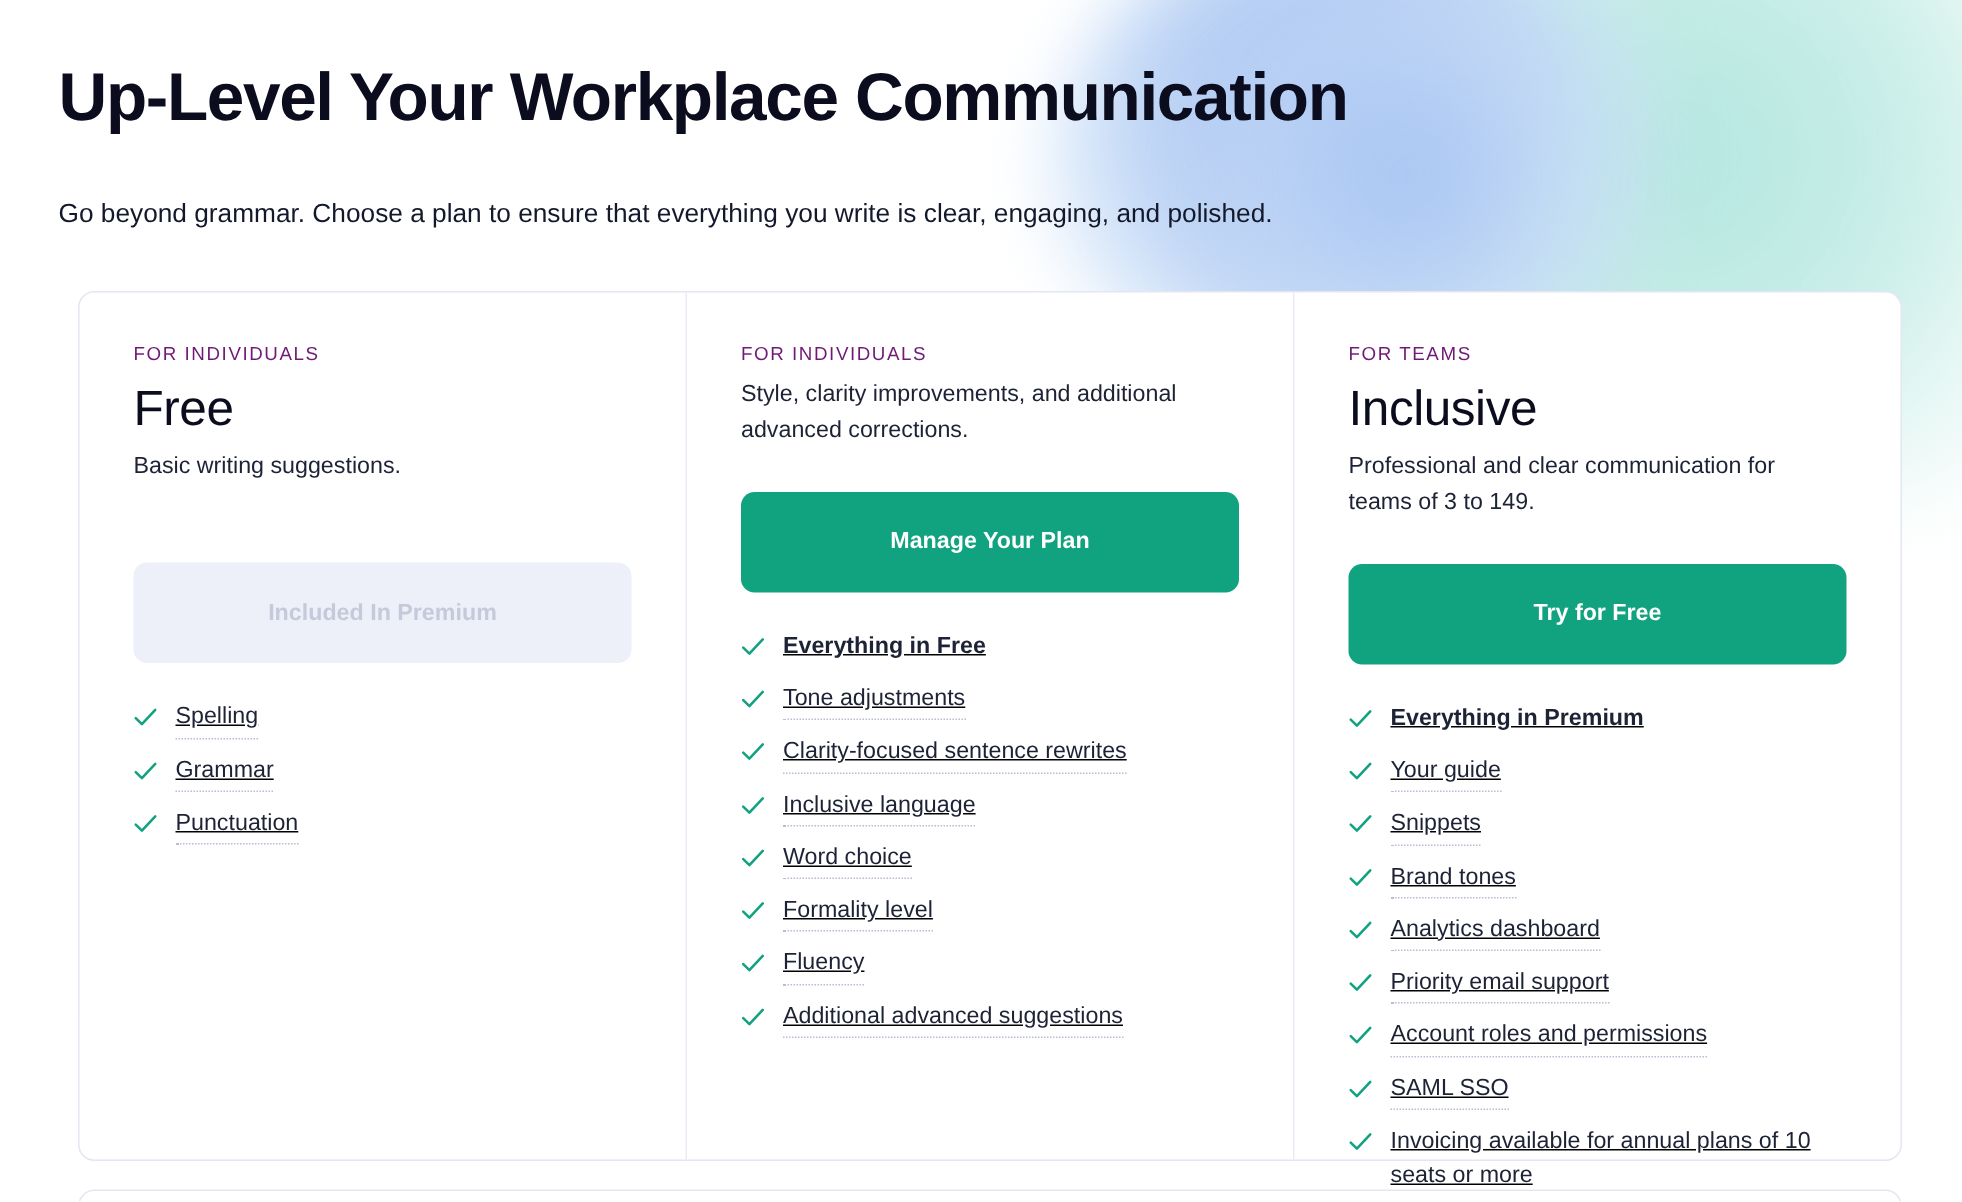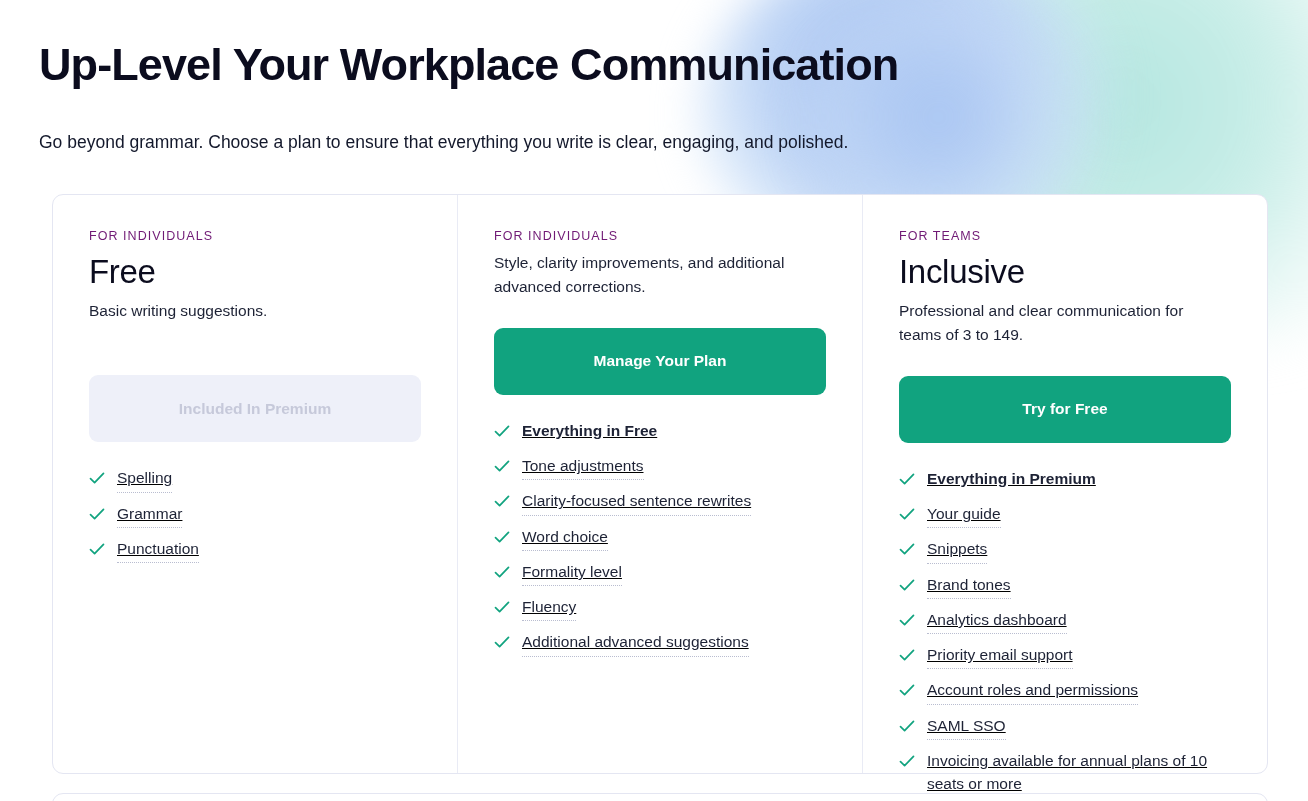--- a/index.html
+++ b/index.html
@@ -255,20 +255,26 @@
           <li class="feature">
             <svg class="check-icon" viewBox="0 0 16 16">
               <path d="M1.5 8.2 L5.6 12.2 L14.5 2.8" fill="none" stroke="#11a37f" stroke-width="1.7" stroke-linecap="round" stroke-linejoin="round"></path>
             </svg>
             <span class="feature-label">Clarity-focused sentence rewrites</span>
           </li>
           <li class="feature">
             <svg class="check-icon" viewBox="0 0 16 16">
               <path d="M1.5 8.2 L5.6 12.2 L14.5 2.8" fill="none" stroke="#11a37f" stroke-width="1.7" stroke-linecap="round" stroke-linejoin="round"></path>
             </svg>
+            <span class="feature-label">Inclusive language</span>
+          </li>
+          <li class="feature">
+            <svg class="check-icon" viewBox="0 0 16 16">
+              <path d="M1.5 8.2 L5.6 12.2 L14.5 2.8" fill="none" stroke="#11a37f" stroke-width="1.7" stroke-linecap="round" stroke-linejoin="round"></path>
+            </svg>
             <span class="feature-label">Word choice</span>
           </li>
           <li class="feature">
             <svg class="check-icon" viewBox="0 0 16 16">
               <path d="M1.5 8.2 L5.6 12.2 L14.5 2.8" fill="none" stroke="#11a37f" stroke-width="1.7" stroke-linecap="round" stroke-linejoin="round"></path>
             </svg>
             <span class="feature-label">Formality level</span>
           </li>
           <li class="feature">
             <svg class="check-icon" viewBox="0 0 16 16">

